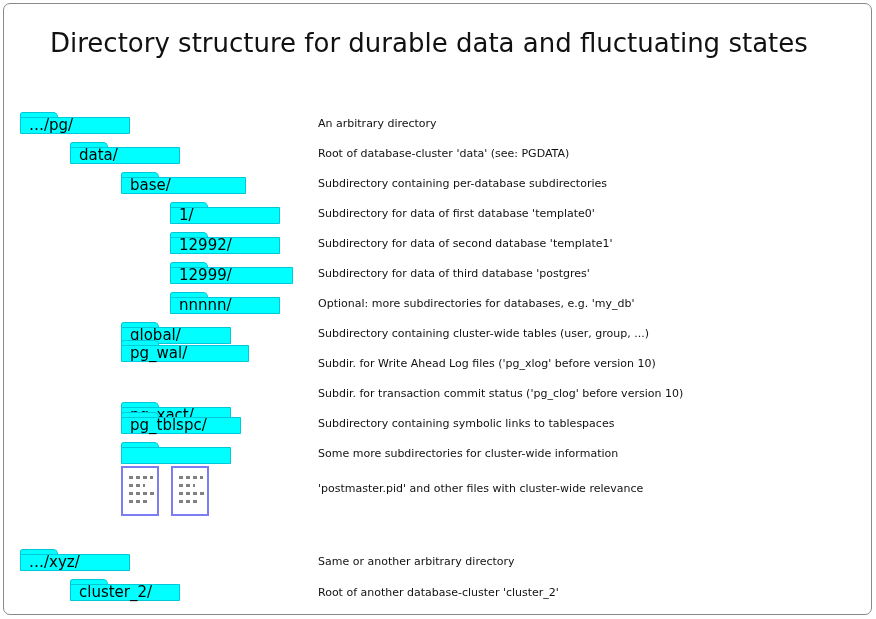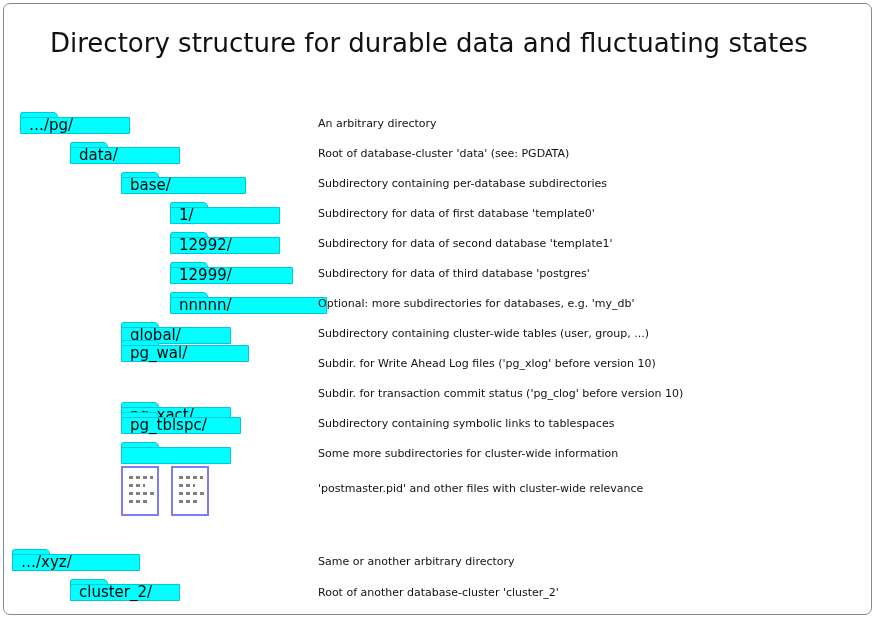--- a/index.html
+++ b/index.html
@@ -145,21 +145,21 @@
       <div class="folder" style="left: 170px; top: 232px; width: 110px;">
         <div class="tab"></div>
         <div class="body"></div>
         <div class="fname">12992/</div>
       </div>
       <div class="folder" style="left: 170px; top: 262px; width: 110px; padding-left: 13px;">
         <div class="tab"></div>
         <div class="body"></div>
         <div class="fname">12999/</div>
       </div>
-      <div class="folder" style="left: 170px; top: 292px; width: 110px; padding-left: 47px;">
+      <div class="folder" style="left: 170px; top: 292px; width: 110px;">
         <div class="tab"></div>
         <div class="body"></div>
         <div class="fname">nnnnn/</div>
       </div>
       <div class="folder" style="left: 121px; top: 322px; width: 110px;">
         <div class="tab"></div>
         <div class="body"></div>
         <div class="fname">global/</div>
       </div>
       <div class="folder" style="left: 121px; top: 340px; width: 128px;">
@@ -189,21 +189,21 @@
           <div class="ln d" style="top: 24px; width: 26px;"></div>
           <div class="ln d" style="top: 32px; width: 20px;"></div>
         </div>
         <div class="fileicon" style="left: 171px; top: 466px;">
           <div class="ln d" style="top: 8px; width: 24px;"></div>
           <div class="ln d" style="top: 16px; width: 16px;"></div>
           <div class="ln d" style="top: 24px; width: 26px;"></div>
           <div class="ln d" style="top: 32px; width: 20px;"></div>
         </div>
       </div>
-      <div class="folder" style="left: 12px; top: 549px; width: 128px;">
+      <div class="folder" style="left: 20px; top: 549px; width: 110px;">
         <div class="tab"></div>
         <div class="body"></div>
         <div class="fname">…/xyz/</div>
       </div>
       <div class="folder" style="left: 70px; top: 579px; width: 110px;">
         <div class="tab"></div>
         <div class="body"></div>
         <div class="fname">cluster_2/</div>
       </div>
     </div>

